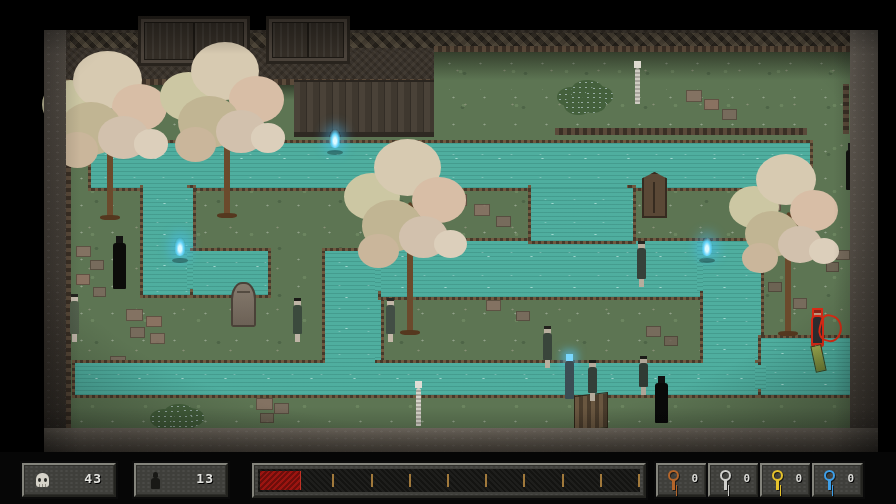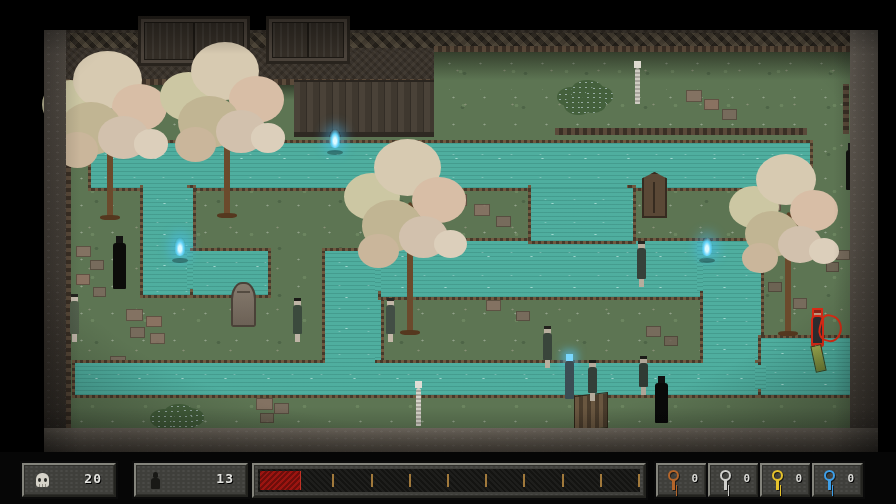--- a/index.html
+++ b/index.html
@@ -323,23 +323,23 @@
       <div class="gitem" style="left: 813px; top: 345px; width: 9px; height: 25px;"></div>
       <div class="stonewall dark" style="left: 44px; top: 30px; width: 22px; height: 422px;"></div>
       <div class="stonewall" style="left: 850px; top: 30px; width: 28px; height: 422px;"></div>
       <div class="stonewall light" style="left: 44px; top: 428px; width: 834px; height: 26px;"></div>
     </div>
   <div id="vignette"></div>
 
   <div id="hud">
     <div class="panel" style="left:22px;width:90px;">
       <div class="skull"></div>
-      <div class="pval">20</div>
+      <div class="pval">43</div>
     </div>
-    <div class="panel" style="left:134px;width:90px;padding-left:20px;">
+    <div class="panel" style="left:134px;width:90px;">
       <div class="person-ico"></div>
       <div class="pval">13</div>
     </div>
     <div class="panel" style="left:252px;width:390px;height:31px;">
       <div class="bar-inner">
         <div class="bar-fill" style="width: 10.5%;"></div>
       <div class="tick" style="left: calc(20% - 2px);"></div>
           <div class="tick" style="left: calc(30% - 2px);"></div>
           <div class="tick" style="left: calc(40% - 2px);"></div>
           <div class="tick" style="left: calc(50% - 2px);"></div>

